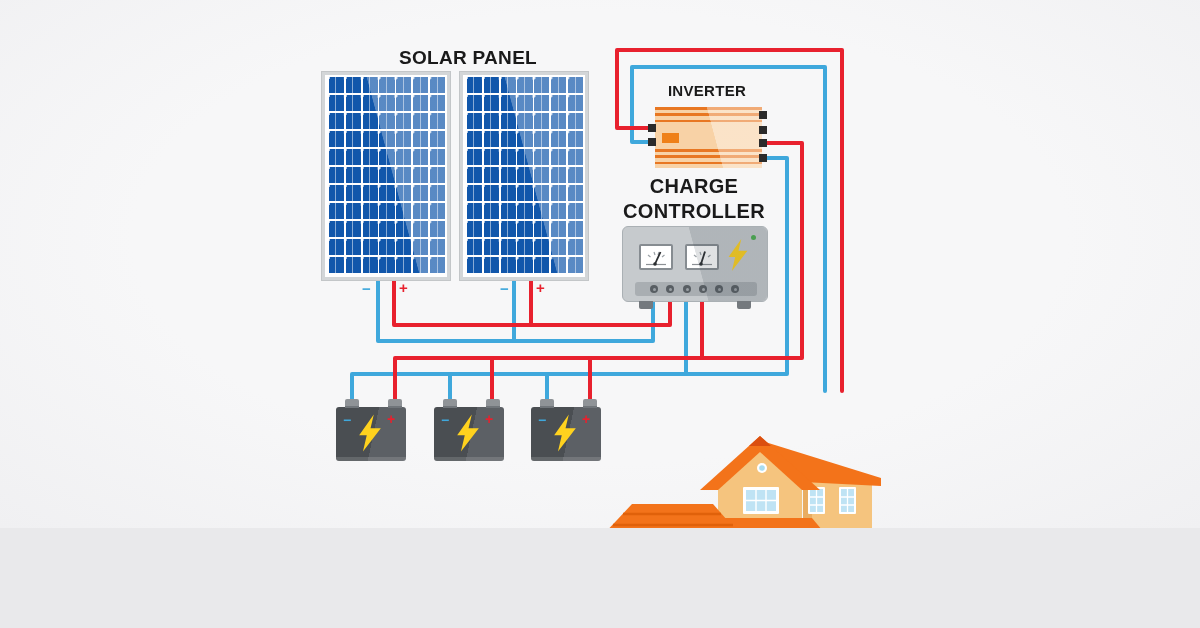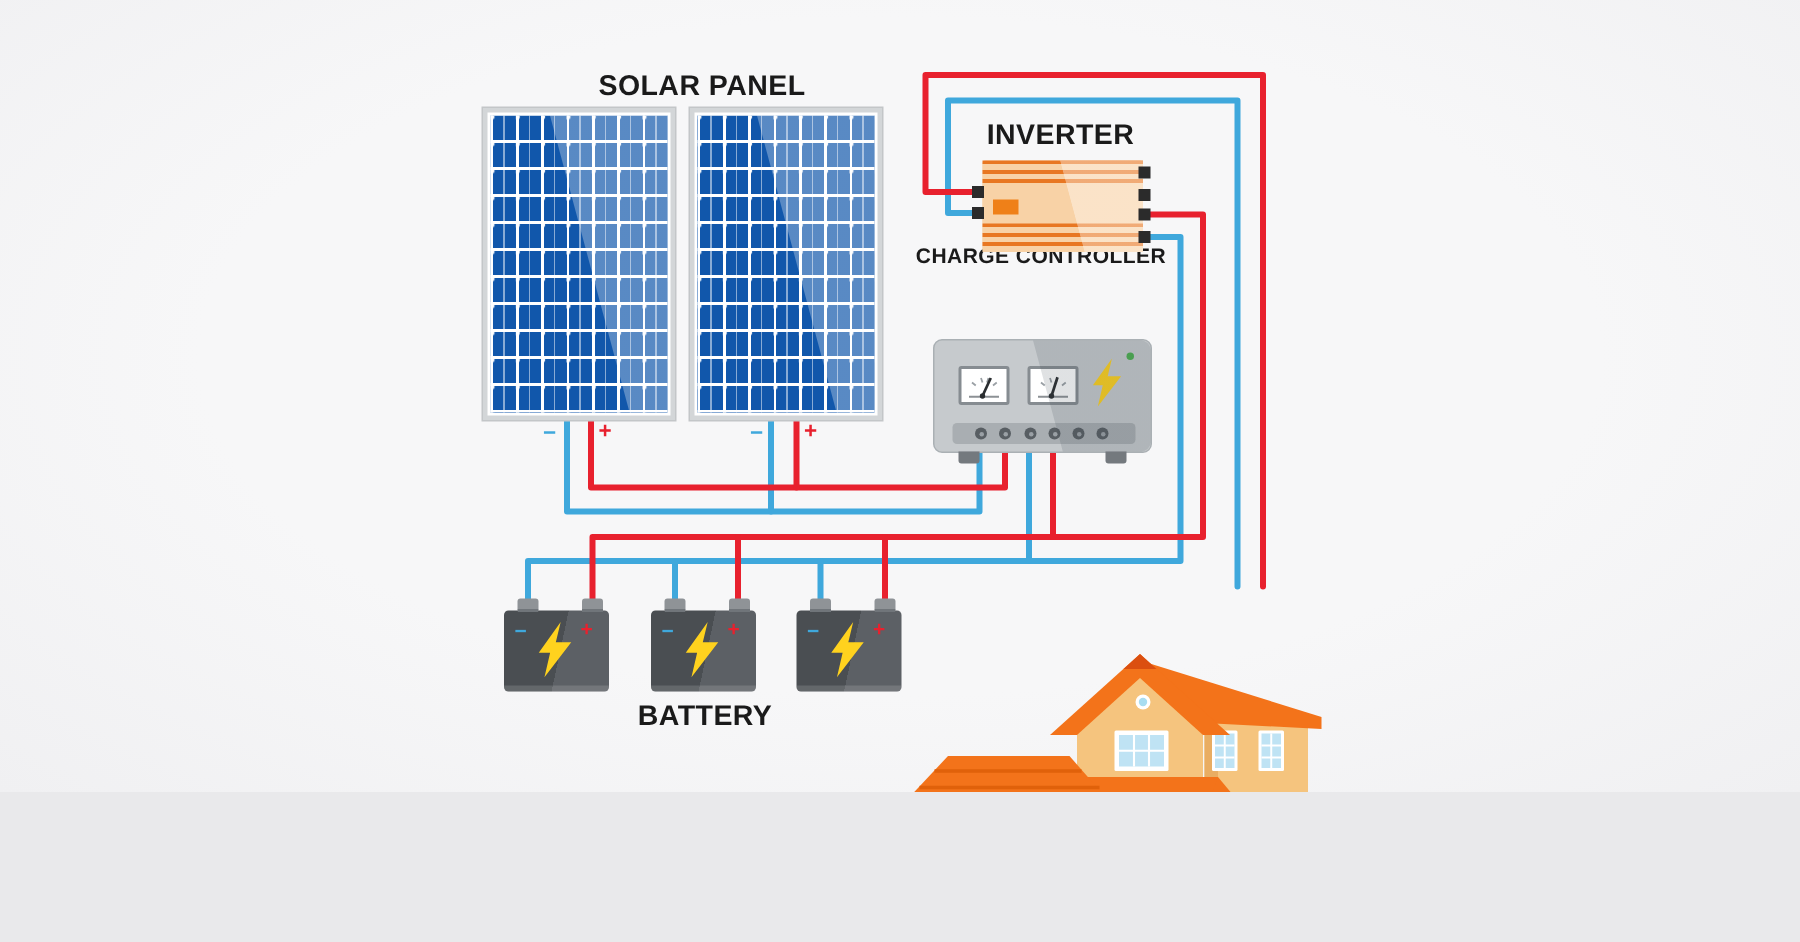--- a/index.html
+++ b/index.html
@@ -83,23 +83,22 @@
       <polyline stroke="#e8212e" points="394,280 394,325 670,325 670,296"></polyline>
       <polyline stroke="#e8212e" points="531,280 531,325"></polyline>
       <polyline stroke="#e8212e" points="395,405 395,358 802,358 802,143 764,143"></polyline>
       <polyline stroke="#e8212e" points="492,405 492,358"></polyline>
       <polyline stroke="#e8212e" points="590,405 590,358"></polyline>
       <polyline stroke="#e8212e" points="702,296 702,358"></polyline>
     </g>
   </svg>
 
   <div class="lbl" style="left:368px;top:45px;width:200px;font-size:19px;">SOLAR PANEL</div>
-  <div class="lbl" style="left:622px;top:78px;width:170px;font-size:19px;">INVERTER</div>
-  <div class="lbl" style="left:609px;top:158px;width:170px;font-size:14px;">CHARGE CONTROLLER</div>
-  <div class="lbl" style="left:390px;top:465px;width:160px;font-size:19px;">BATTERY</div>
+  <div class="lbl" style="left:622px;top:78px;width:170px;font-size:15px;">INVERTER</div>
+  <div class="lbl" style="left:609px;top:174px;width:170px;font-size:20px;">CHARGE CONTROLLER</div>
 
   <div class="panel comp" style="left:322px;top:72px;">
     <div class="cells"></div>
   </div>
   <div class="panel comp" style="left:460px;top:72px;">
     <div class="cells"></div>
   </div>
   <span class="pv-sign sign-neg" style="left:362px;top:283px;">−</span>
   <span class="pv-sign sign-pos" style="left:399px;top:282px;">+</span>
   <span class="pv-sign sign-neg" style="left:500px;top:283px;">−</span>

